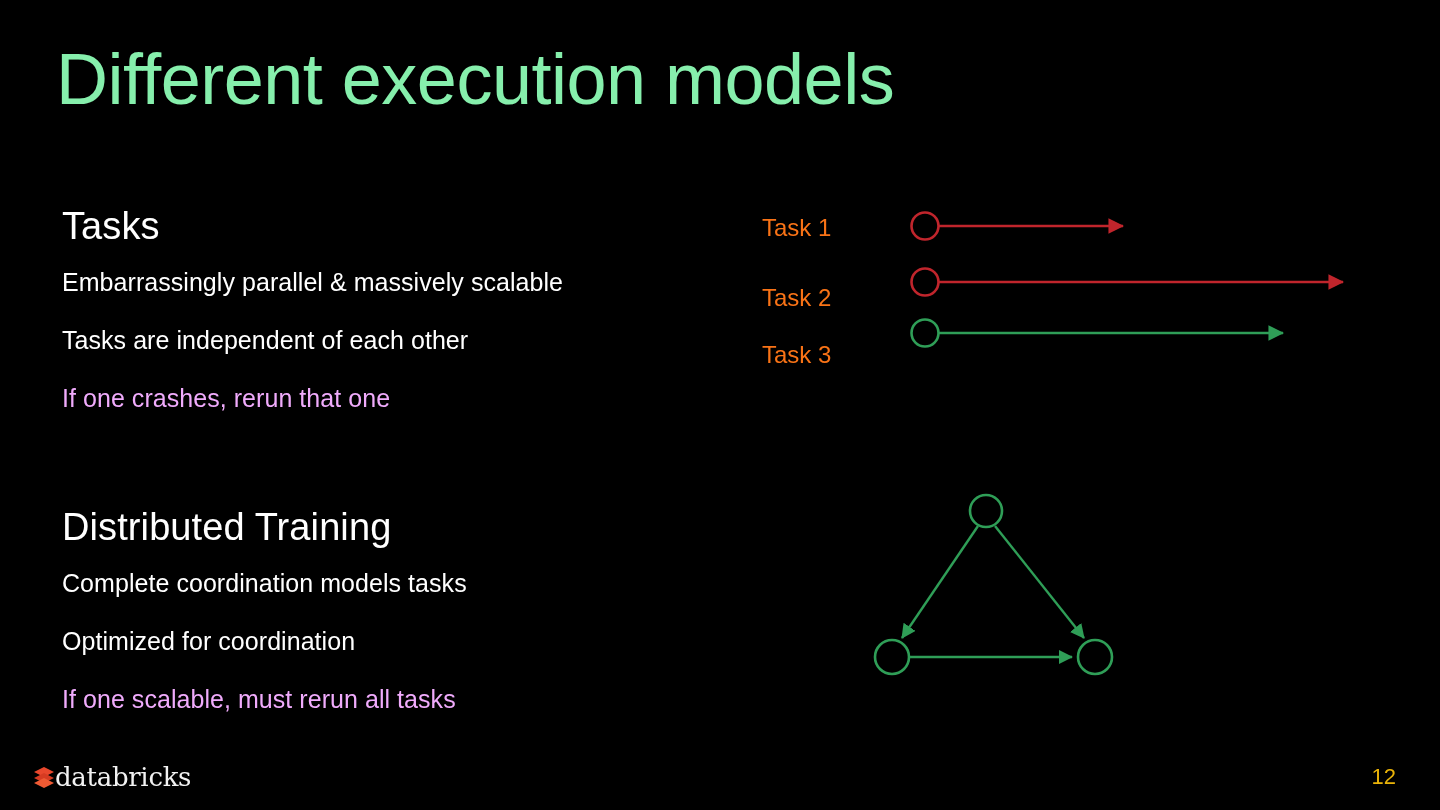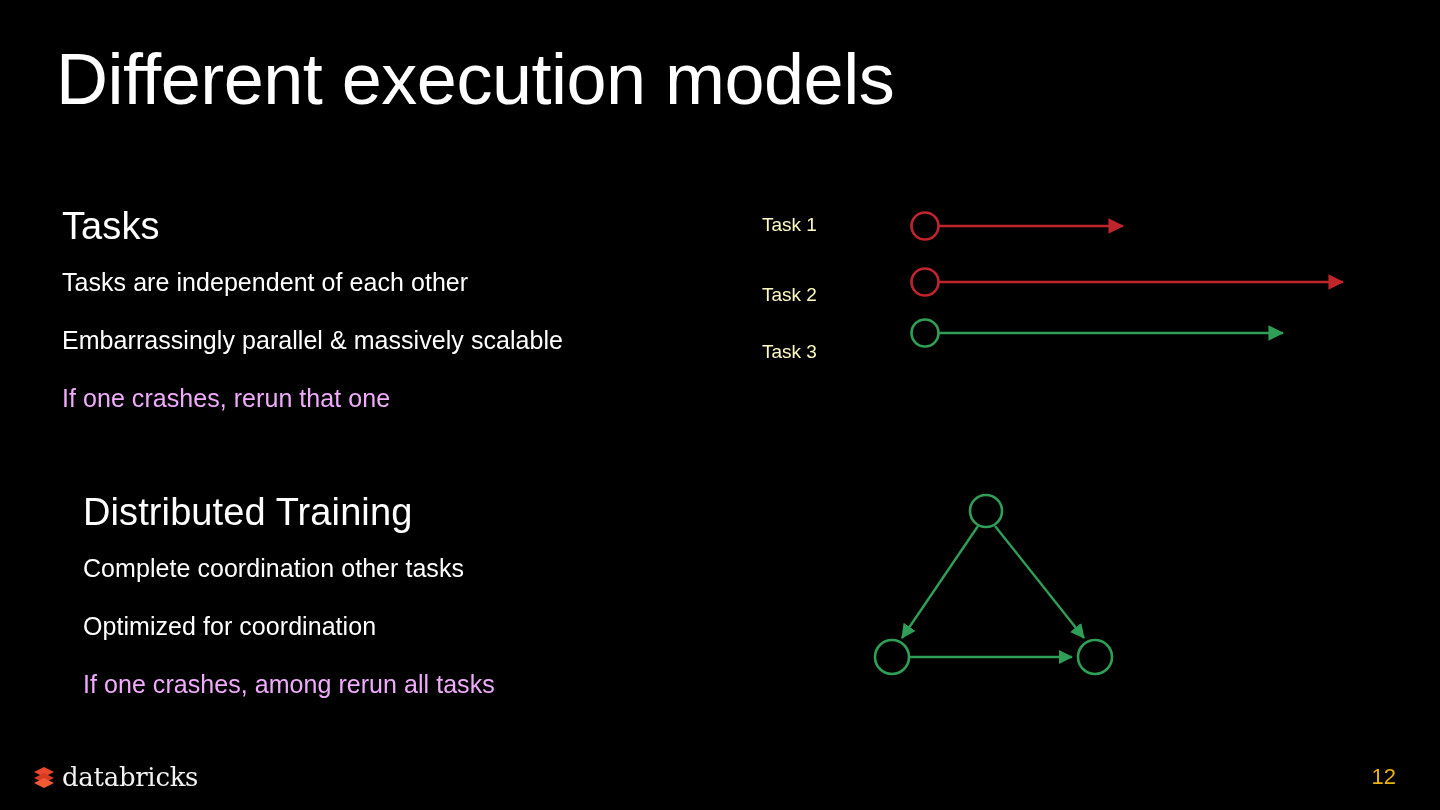--- a/index.html
+++ b/index.html
@@ -19,35 +19,35 @@
     overflow: hidden;
   }
 
   
   #slide-title {
     position: absolute;
     left: 56px;
     top: 42px;
     font-size: 72px;
     font-weight: 400;
-    color: #ffffff;
+    color: #86efac;
     letter-spacing: -0.5px;
     line-height: 1.05;
     white-space: nowrap;
     text-align: right;
   }
 
   
   .section {
     position: absolute;
     left: 62px;
     width: 620px;
   }
   #section-spark { top: 206px; }
-  #section-distributed { top: 492px; margin-left: 21px; }
+  #section-distributed { top: 507px; }
 
   .section-heading {
     font-size: 38px;
     font-weight: 400;
     color: #ffffff;
     margin: 0 0 22px 0;
     line-height: 1.1;
     letter-spacing: 0.1px;
   }
   .bullet-list {
@@ -79,34 +79,33 @@
   }
   #diagram-triangle {
     position: absolute;
     left: 840px;
     top: 478px;
     width: 320px;
     height: 215px;
   }
   .task-label {
     position: absolute;
-    font-size: 19px;
-    color: #fef9c3;
+    font-size: 24px;
+    color: #f97316;
     font-weight: 400;
     white-space: nowrap;
   }
 
   
   #footer-logo {
     position: absolute;
     left: 33px;
     bottom: 18px;
     display: flex;
     align-items: center;
-    gap: 7px;
   }
   #footer-logo-text {
     font-family: "DejaVu Serif", serif;
     font-size: 26px;
     color: #f2f2f2;
     letter-spacing: -0.3px;
     font-weight: 400;
   }
   #page-number {
     position: absolute;
@@ -120,32 +119,32 @@
 </head>
 <body>
 
 <div id="slide">
 
   <div id="slide-title">Different execution models</div>
 
   <div class="section" id="section-spark">
     <div class="section-heading">Tasks</div>
     <ul class="bullet-list">
+      <li class="bullet">Embarrassingly parallel &amp; massively scalable</li>
       <li class="bullet">Tasks are independent of each other</li>
-      <li class="bullet">Embarrassingly parallel &amp; massively scalable</li>
       <li class="bullet accent-green">If one crashes, rerun that one</li>
     </ul>
   </div>
 
   <div class="section" id="section-distributed">
     <div class="section-heading">Distributed Training</div>
     <ul class="bullet-list">
-      <li class="bullet">Complete coordination other tasks</li>
+      <li class="bullet">Complete coordination models tasks</li>
       <li class="bullet">Optimized for coordination</li>
-      <li class="bullet accent-green">If one crashes, among rerun all tasks</li>
+      <li class="bullet accent-green">If one scalable, must rerun all tasks</li>
     </ul>
   </div>
 
   <div id="diagram-tasks">
 
     <div class="task-label" style="left:12px; top:18px;">Task 1</div>
     <div class="task-label" style="left:12px; top:88px;">Task 2</div>
     <div class="task-label" style="left:12px; top:125px;margin-top:20px;">Task 3</div>
 
     <svg width="620" height="170" viewBox="0 0 620 170">

